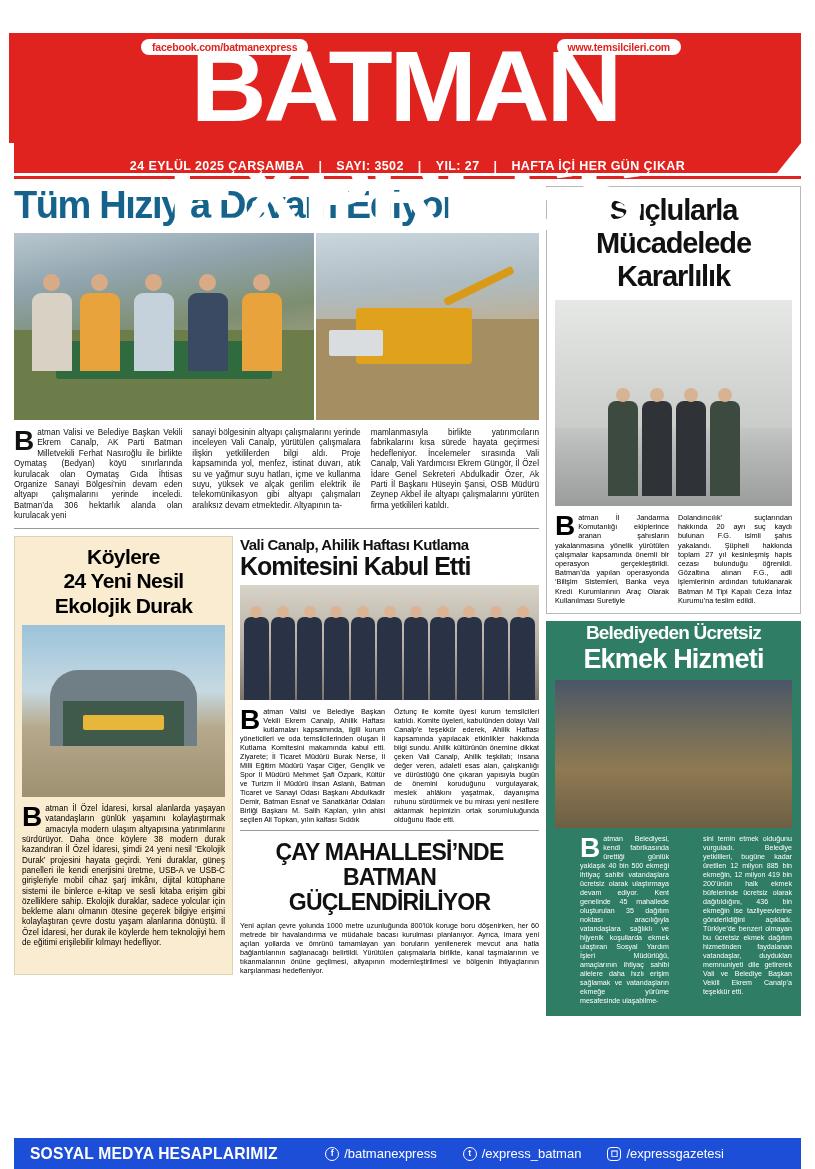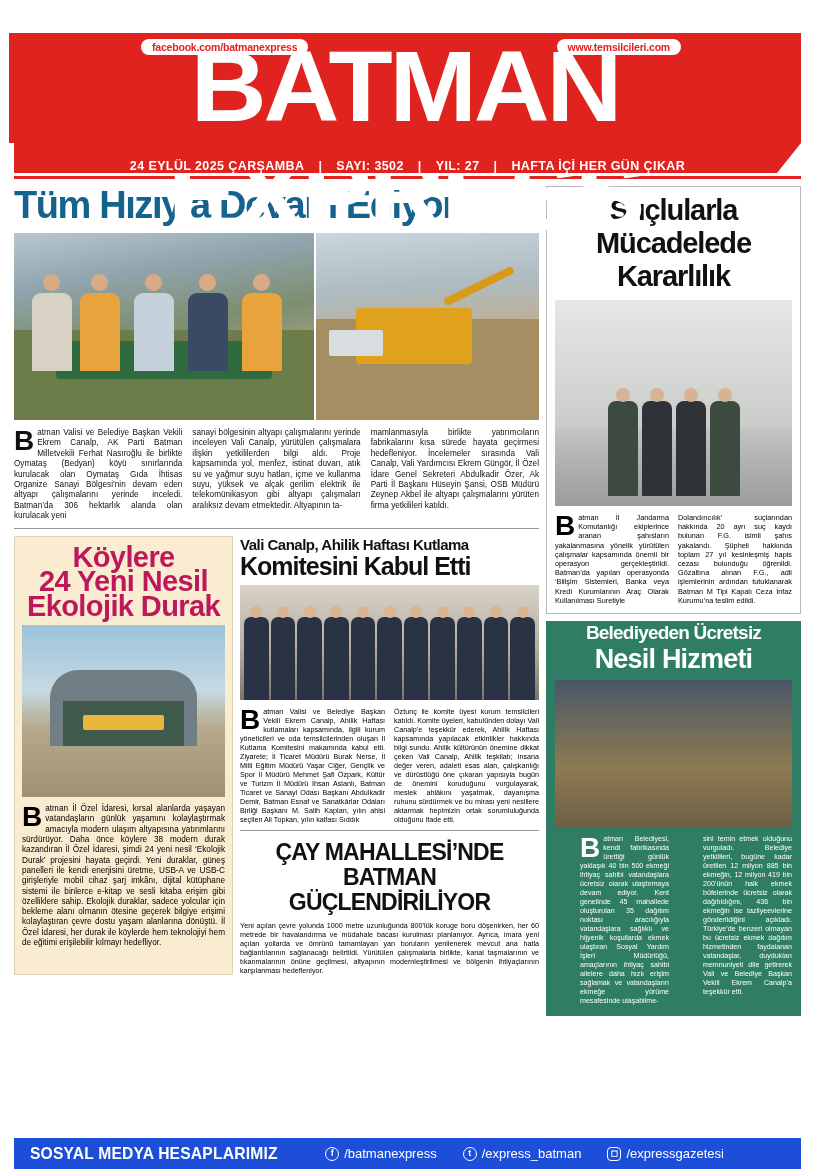--- a/index.html
+++ b/index.html
@@ -78,22 +78,22 @@
   .bcol { flex:1; font-size:8.2px; line-height:10.4px; text-align:justify; color:#111;
           font-family:"Liberation Sans", sans-serif; }
   .dropcap::first-letter { float:left; font-size:28px; line-height:23px; font-weight:bold;
                            padding-right:3px; margin-top:1px; }
 
   .hrule { border-top:1px solid #999; margin:6px 0 0 0; height:0; }
 
   
   .midrow { display:flex; gap:7px; margin-top:7px; }
   .fc-left { width:219px; background:#faecd0; border:1px solid #ddd2b6; padding:8px 7px; }
-  .fc-left .h { text-align:center; font-weight:bold; font-size:29px; line-height:24.5px;
-                color:#be185d; letter-spacing:-0.6px; }
+  .fc-left .h { text-align:center; font-weight:bold; font-size:21px; line-height:24.5px;
+                color:#000000; letter-spacing:-0.6px; }
   .fc-photo { margin-top:7px; height:172px; background:linear-gradient(180deg,#9cc3da 0%,#c6d9e2 38%,#b6a98b 60%,#9d9172 100%);
               position:relative; overflow:hidden; }
   .fc-photo .stop { position:absolute; left:14%; top:26%; width:72%; height:44%;
                     background:#6f7f85; border-radius:28px 28px 0 0; }
   .fc-photo .panel { position:absolute; left:20%; top:44%; width:60%; height:26%;
                      background:#3f5a4a; }
   .fc-photo .sign { position:absolute; left:30%; top:52%; width:40%; height:9%;
                      background:#e8b63a; border-radius:2px;}
   .fc-left .txt { font-size:8.2px; line-height:10.3px; text-align:justify; margin-top:7px; }
 
@@ -310,21 +310,21 @@
         </div>
         <div class="rbody">
           <div class="dropcap">Batman İl Jandarma Komutanlığı ekiplerince aranan şahısların yakalanmasına yönelik yürütülen çalışmalar kapsamında önemli bir operasyon gerçekleştirildi. Batman’da yapılan operasyonda ‘Bilişim Sistemleri, Banka veya Kredi Kurumlarının Araç Olarak Kullanılması Suretiyle</div>
           <div>Dolandırıcılık’ suçlarından hakkında 20 ayrı suç kaydı bulunan F.G. isimli şahıs yakalandı. Şüpheli hakkında toplam 27 yıl kesinleşmiş hapis cezası bulunduğu öğrenildi. Gözaltına alınan F.G., adli işlemlerinin ardından tutuklanarak Batman M Tipi Kapalı Ceza İnfaz Kurumu’na teslim edildi.</div>
         </div>
       </div>
 
       <div class="greenbox">
         <div class="h">
           <div class="l1">Belediyeden Ücretsiz</div>
-          <div class="l2">Nesil Hizmeti</div>
+          <div class="l2">Ekmek Hizmeti</div>
         </div>
         <div class="breadphoto">
           <div class="bl" style="top:14%">
               <i></i>
               <i></i>
               <i></i>
               <i></i>
               <i></i>
               <i></i>
             </div>

